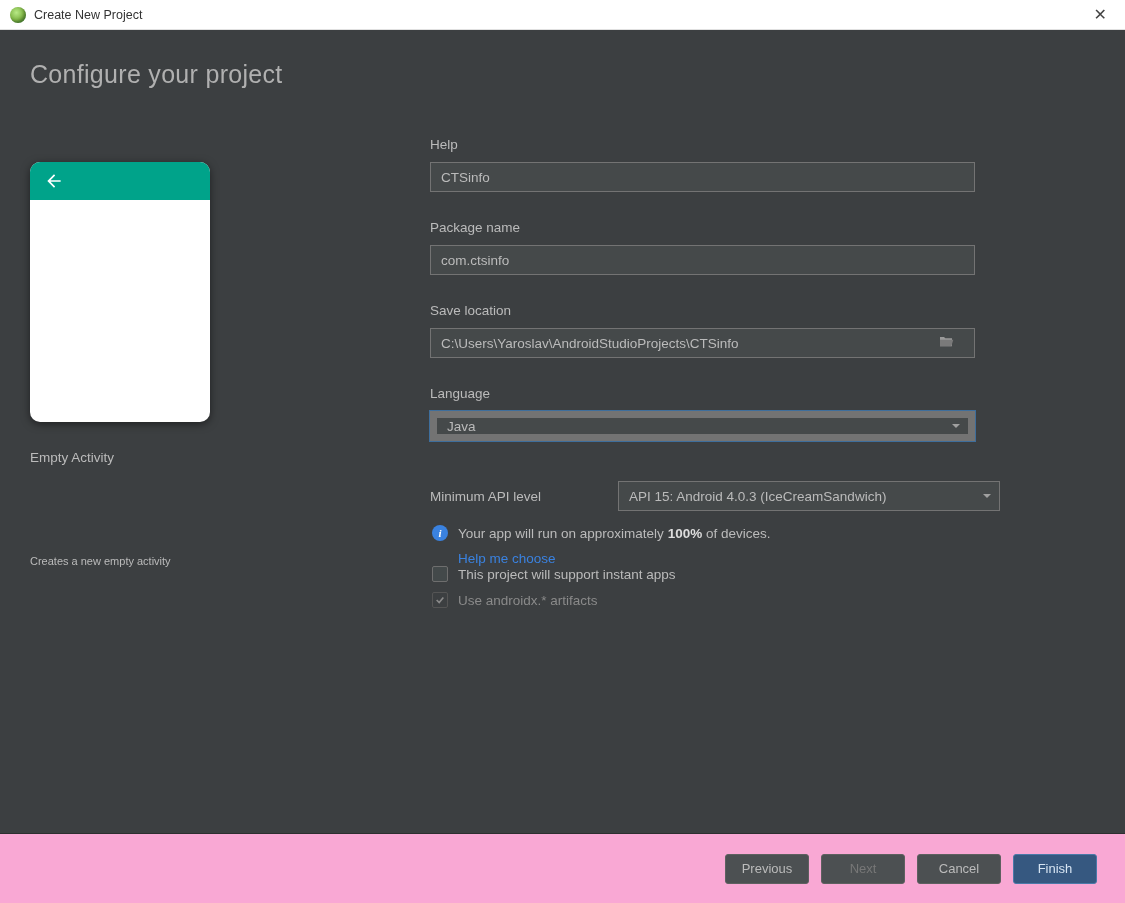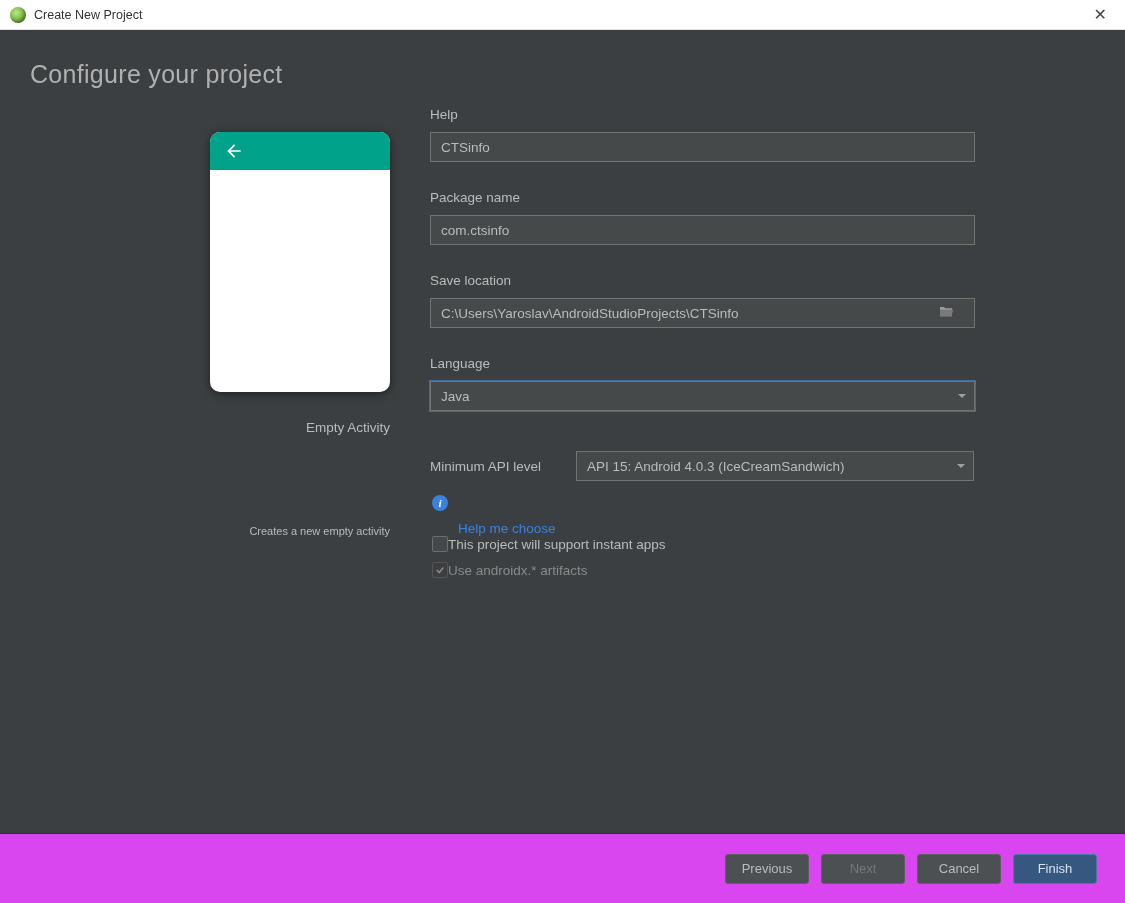--- a/index.html
+++ b/index.html
@@ -41,32 +41,32 @@
   
   .content {
     padding: 30px 30px 0 30px;
     height: 803px;
     position: relative;
   }
   .page-title {
     font-size: 25px;
     font-weight: 300;
     color: #b0b0b0;
-    margin-bottom: 18px;
+    margin-bottom: 48px;
     letter-spacing: 0.3px;
   }
   .cols {
     display: flex;
     gap: 40px;
   }
   .left {
     width: 360px;
     display: flex;
     flex-direction: column;
-    align-items: flex-end;
+    align-items: flex-start;
     padding-top: 25px;
   }
   .phone-preview {
     width: 180px;
     height: 260px;
     border-radius: 10px;
     background: #ffffff;
     overflow: hidden;
     box-shadow: 0 2px 8px rgba(0,0,0,.5);
     margin-bottom: 28px;
@@ -127,39 +127,40 @@
     color: #888;
   }
   .select-input {
     display: flex;
     align-items: center;
     justify-content: space-between;
     padding-right: 8px;
     cursor: pointer;
   }
   .select-input.focused {
-    border: 1px solid #737373;
+    border: 7px solid #737373;
     box-shadow: 0 0 0 1px #3e6e9c;
   }
   .select-arrow {
     width: 0; height: 0;
     border-left: 4px solid transparent;
     border-right: 4px solid transparent;
     border-top: 4px solid #a0a0a0;
   }
   .api-row {
     display: flex;
     align-items: center;
     gap: 16px;
     margin-bottom: 14px;
     margin-top: 10px;
   }
   .api-row .field-label { margin-bottom: 0; min-width: 130px; }
   .api-row .select-input {
     width: 398px;
+    margin-left: 42px;
   }
   .info-row {
     display: flex;
     align-items: center;
     gap: 10px;
     margin-bottom: 10px;
     font-size: 13.5px;
     color: #bbbbbb;
     padding-left: 2px;
   }
@@ -180,20 +181,21 @@
   .help-link {
     color: #3a82e0;
     font-size: 13.5px;
     margin-left: 28px;
     display: block;
     cursor: pointer;
   }
   .checkbox-row {
     display: flex;
     align-items: center;
+    gap: 10px;
     font-size: 13.5px;
     color: #bbbbbb;
     margin-bottom: 10px;
     padding-left: 2px;
   }
   .checkbox-row.disabled { color: #8a8a8a; }
   .cb {
     width: 16px; height: 16px;
     border: 1px solid #6e6e6e;
     background: #43494a;
@@ -213,21 +215,21 @@
   .footer {
     position: absolute;
     bottom: 0; left: 0; right: 0;
     height: 70px;
     display: flex;
     align-items: center;
     justify-content: flex-end;
     gap: 12px;
     padding: 0 28px;
     border-top: 1px solid #2d2f30;
-    background: #d946ef;
+    background: #f9a8d4;
   }
   .btn {
     min-width: 84px;
     height: 30px;
     border: 1px solid #5e6060;
     background: #4c5052;
     color: #bbbbbb;
     font-size: 13px;
     border-radius: 3px;
     cursor: pointer;
@@ -308,20 +310,23 @@
       <div class="api-row">
         <span class="field-label">Minimum API level</span>
         <div class="select-input">
           <span>API 15: Android 4.0.3 (IceCreamSandwich)</span>
           <span class="select-arrow"></span>
         </div>
       </div>
 
       <div class="info-row">
         <span class="info-icon">i</span>
+        <span>
+          <span>Your app will run on approximately </span><strong>100%</strong><span> of devices.</span>
+        </span>
       </div>
       <a class="help-link">Help me choose</a>
 
       <div class="checkbox-row">
         <span class="cb"></span>
         <span>This project will support instant apps</span>
       </div>
 
       <div class="checkbox-row disabled">
         <span class="cb disabled">

